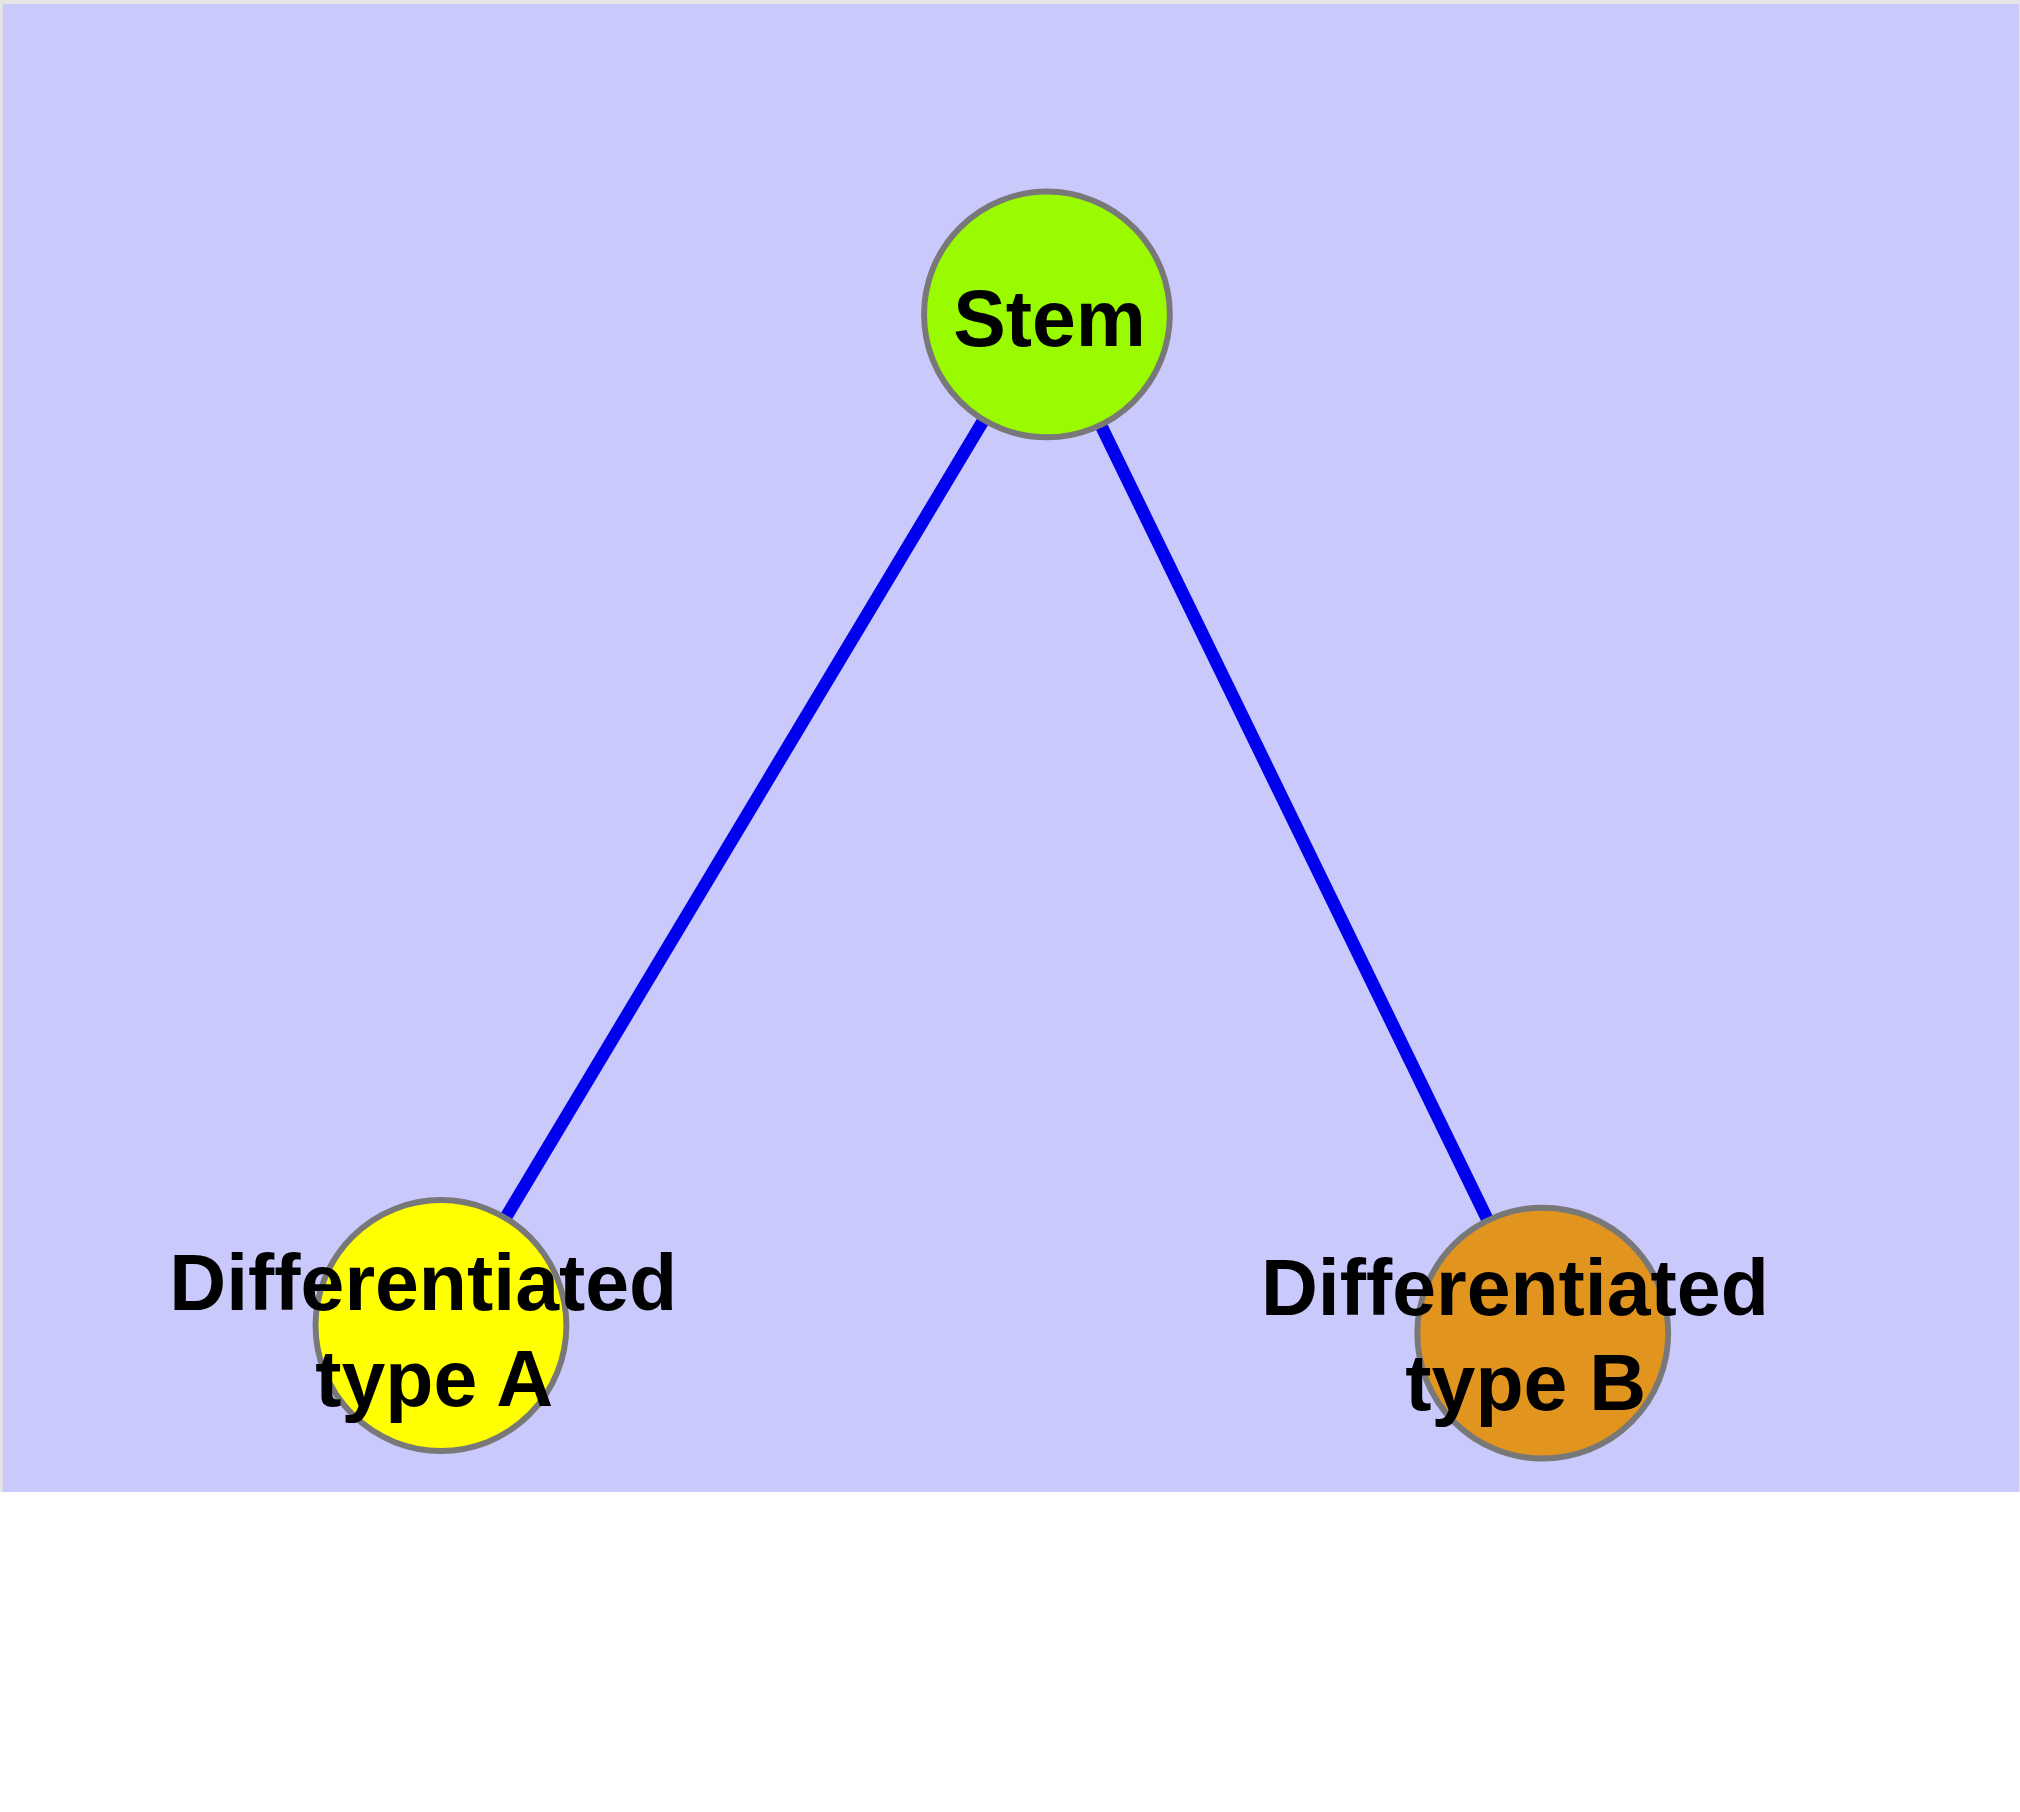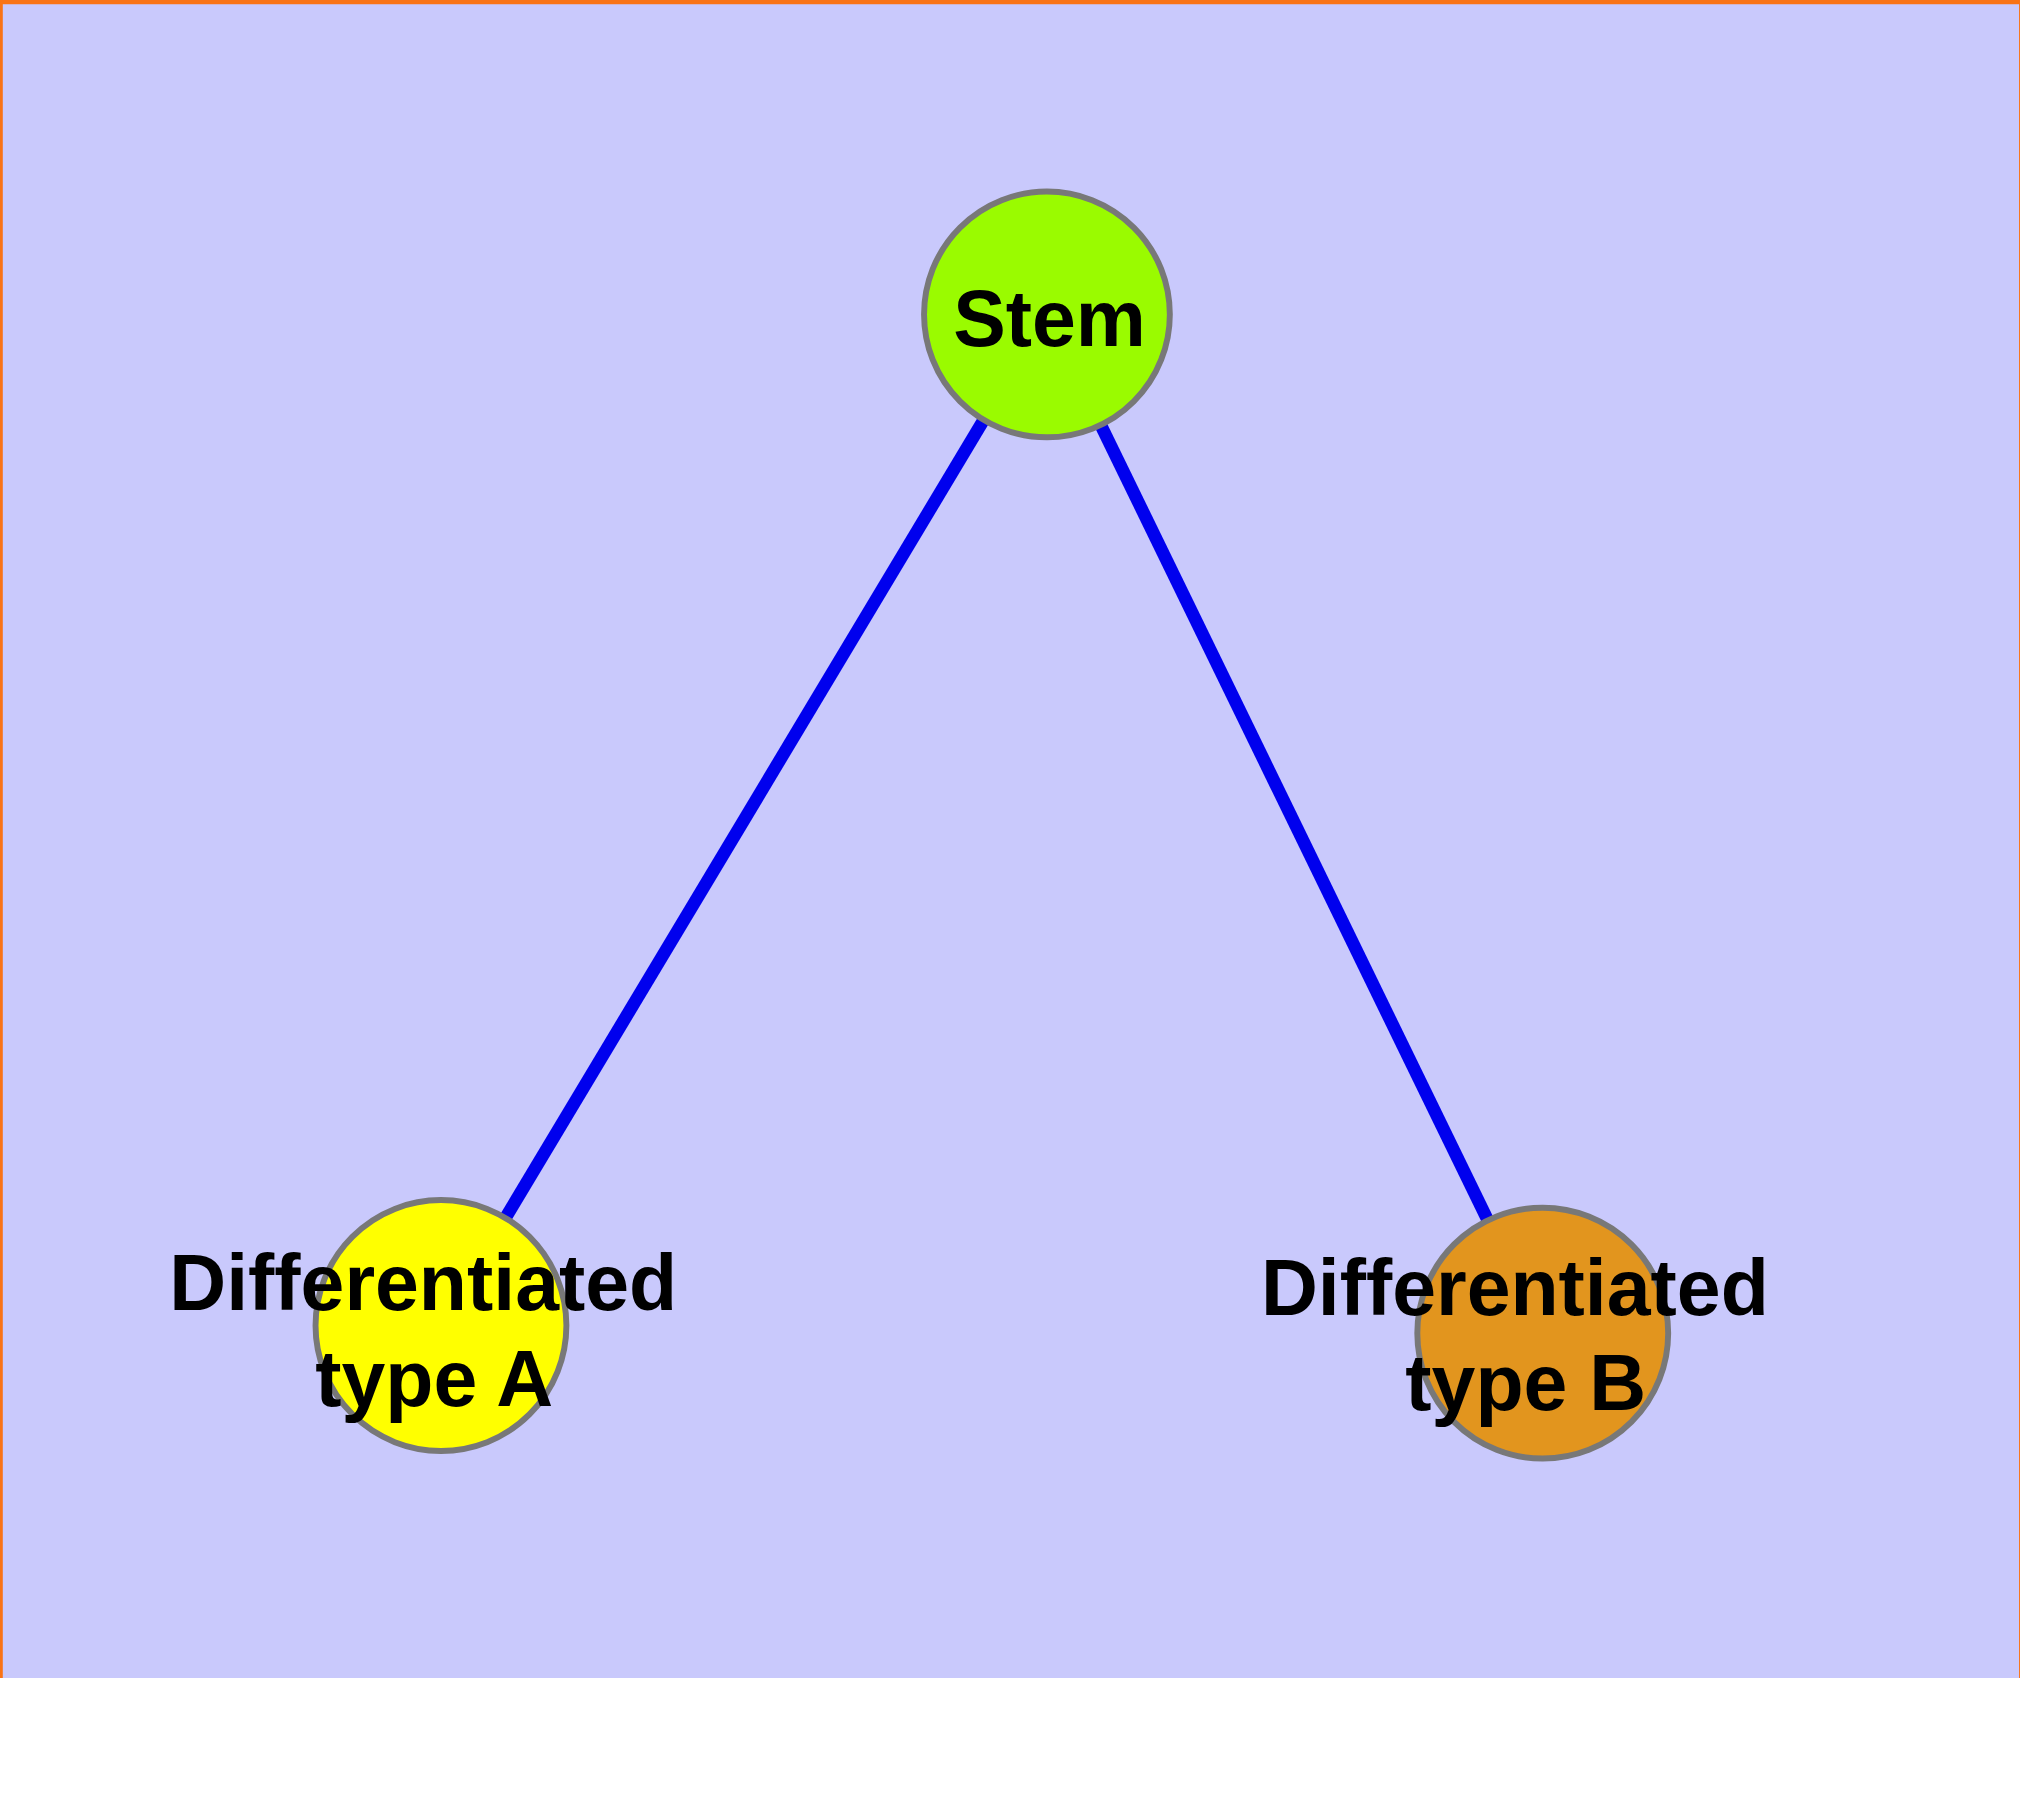--- a/index.html
+++ b/index.html
@@ -3,22 +3,22 @@
 <meta charset="utf-8">
 <style>
   html, body {
     margin: 0;
     padding: 0;
     background: #FFFFFF;
   }
   .canvas {
     position: relative;
     width: 2021px;
-    height: 1678px;
-    background: #f97316;
+    height: 1492px;
+    background: #e5e5e5;
     overflow: hidden;
   }
   svg.graph {
     display: block;
   }
   .edge {
     stroke-width: 15;
     fill: none;
   }
   .node {

